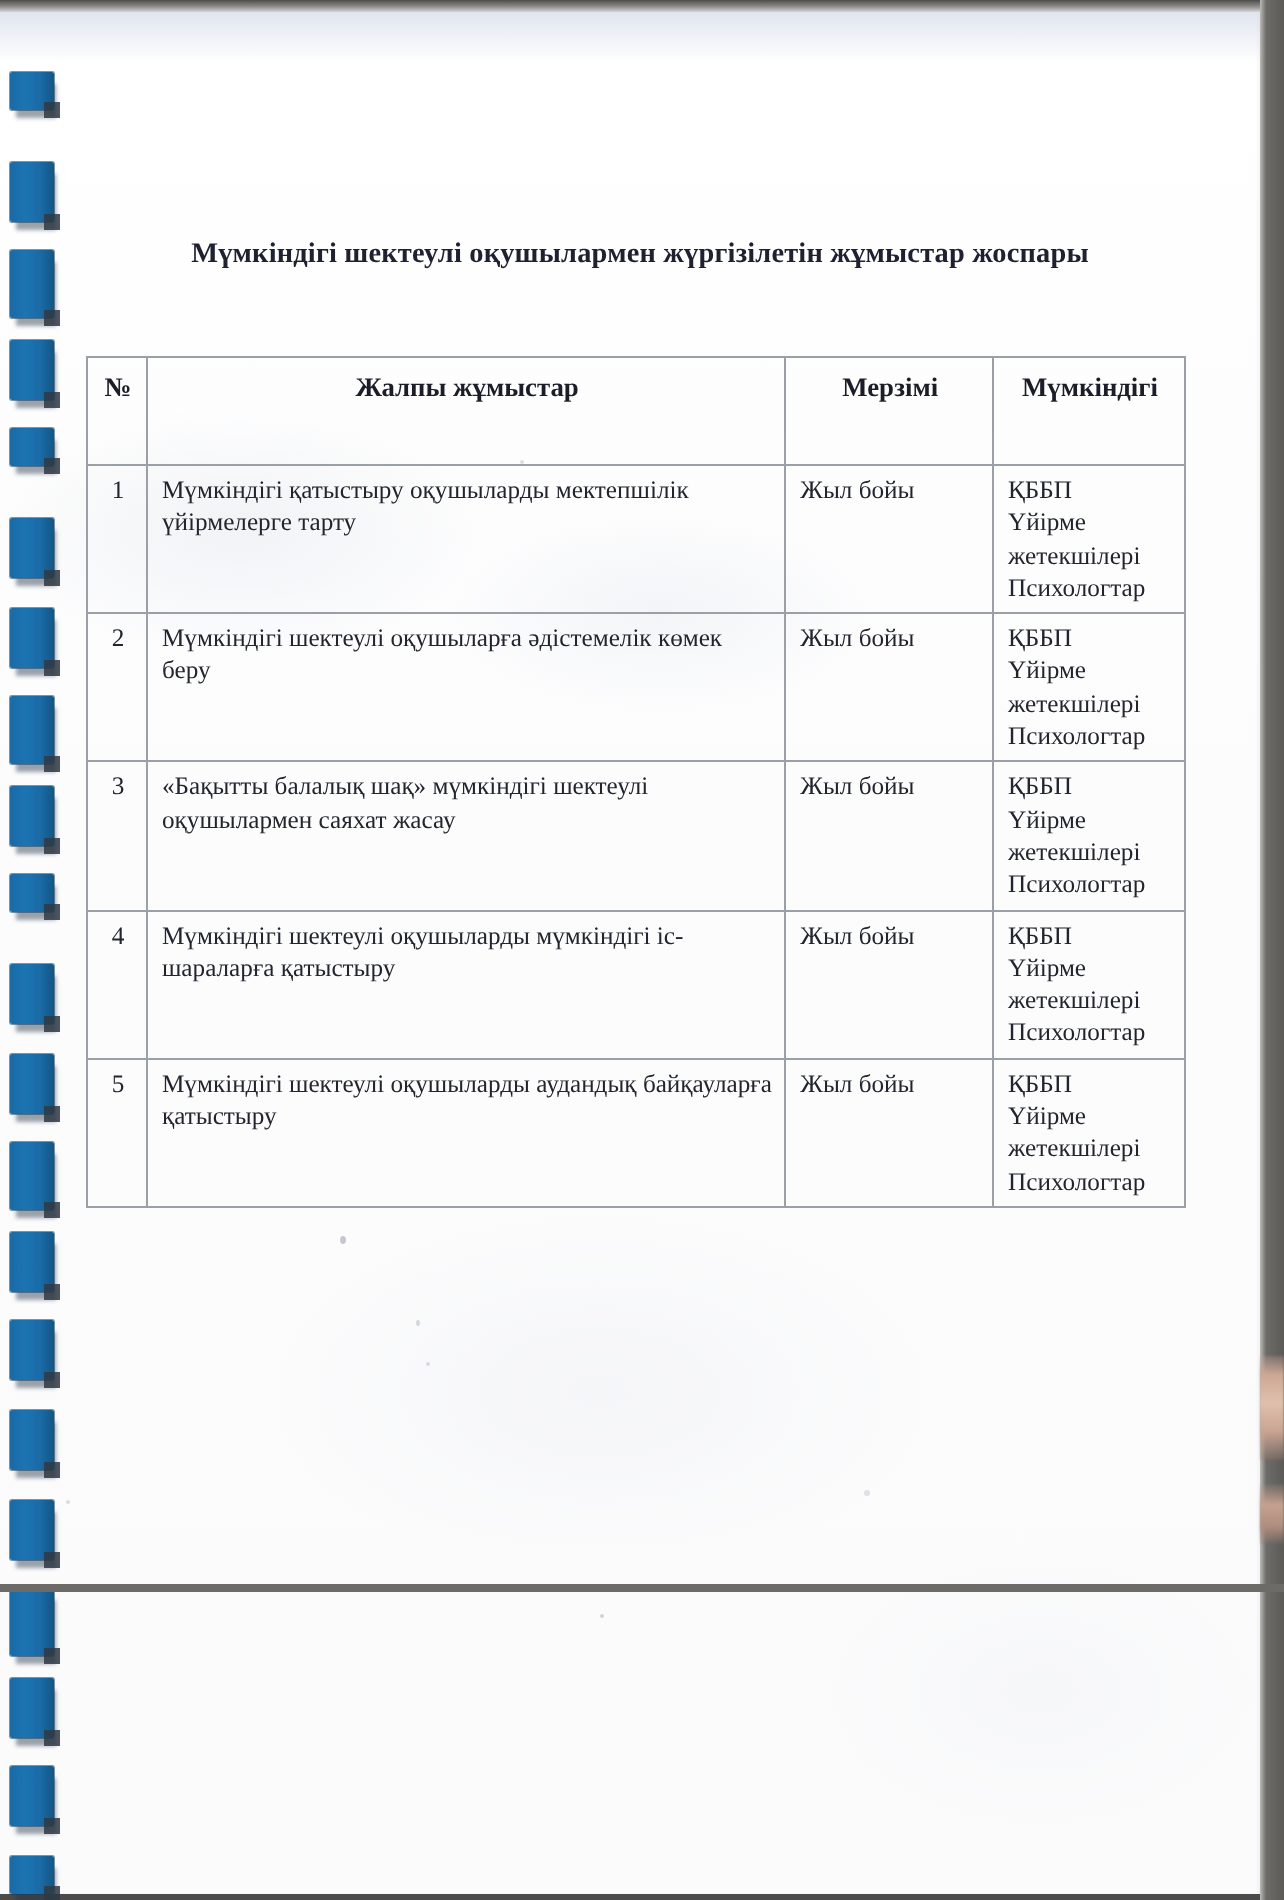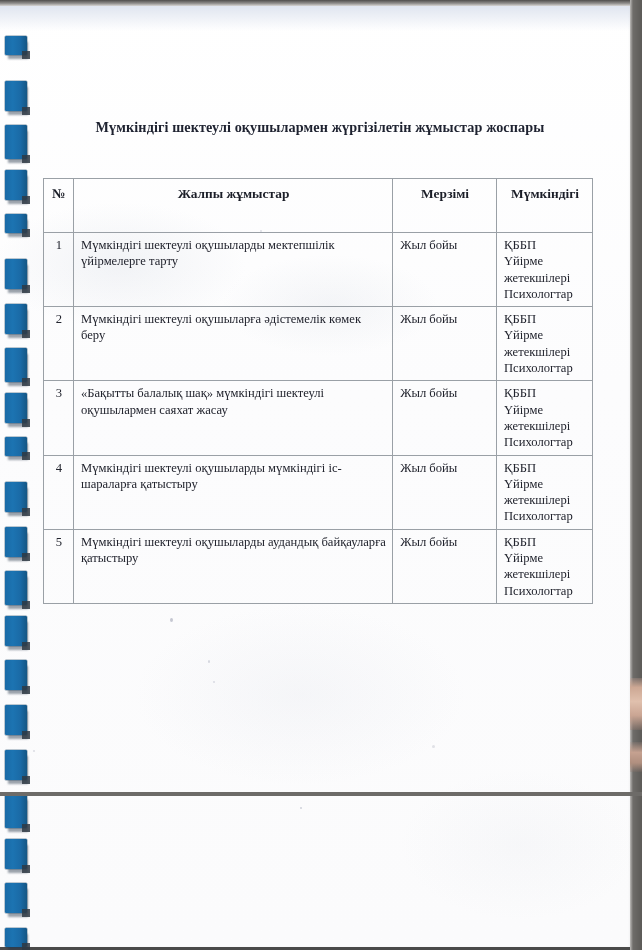--- a/index.html
+++ b/index.html
@@ -188,21 +188,21 @@
         <tr>
           <th class="c-num">№</th>
           <th class="c-meas">Жалпы  жұмыстар</th>
           <th class="c-term">Мерзімі</th>
           <th class="c-resp">Мүмкіндігі</th>
         </tr>
       </thead>
       <tbody id="tbody">
           <tr>
             <td class="c-num">1</td>
-            <td class="c-meas">Мүмкіндігі шектеулі оқушыларды мектепшілік үйірмелерге тарту</td>
+            <td class="c-meas">Мүмкіндігі қатыстыру оқушыларды мектепшілік үйірмелерге тарту</td>
             <td class="c-term">Жыл бойы</td>
             <td class="c-resp">
               <span class="resp-line">ҚББП</span>
               <span class="resp-line">Үйірме</span>
               <span class="resp-line">жетекшілері</span>
               <span class="resp-line">Психологтар</span>
             </td>
           </tr>
           <tr>
             <td class="c-num">2</td>

